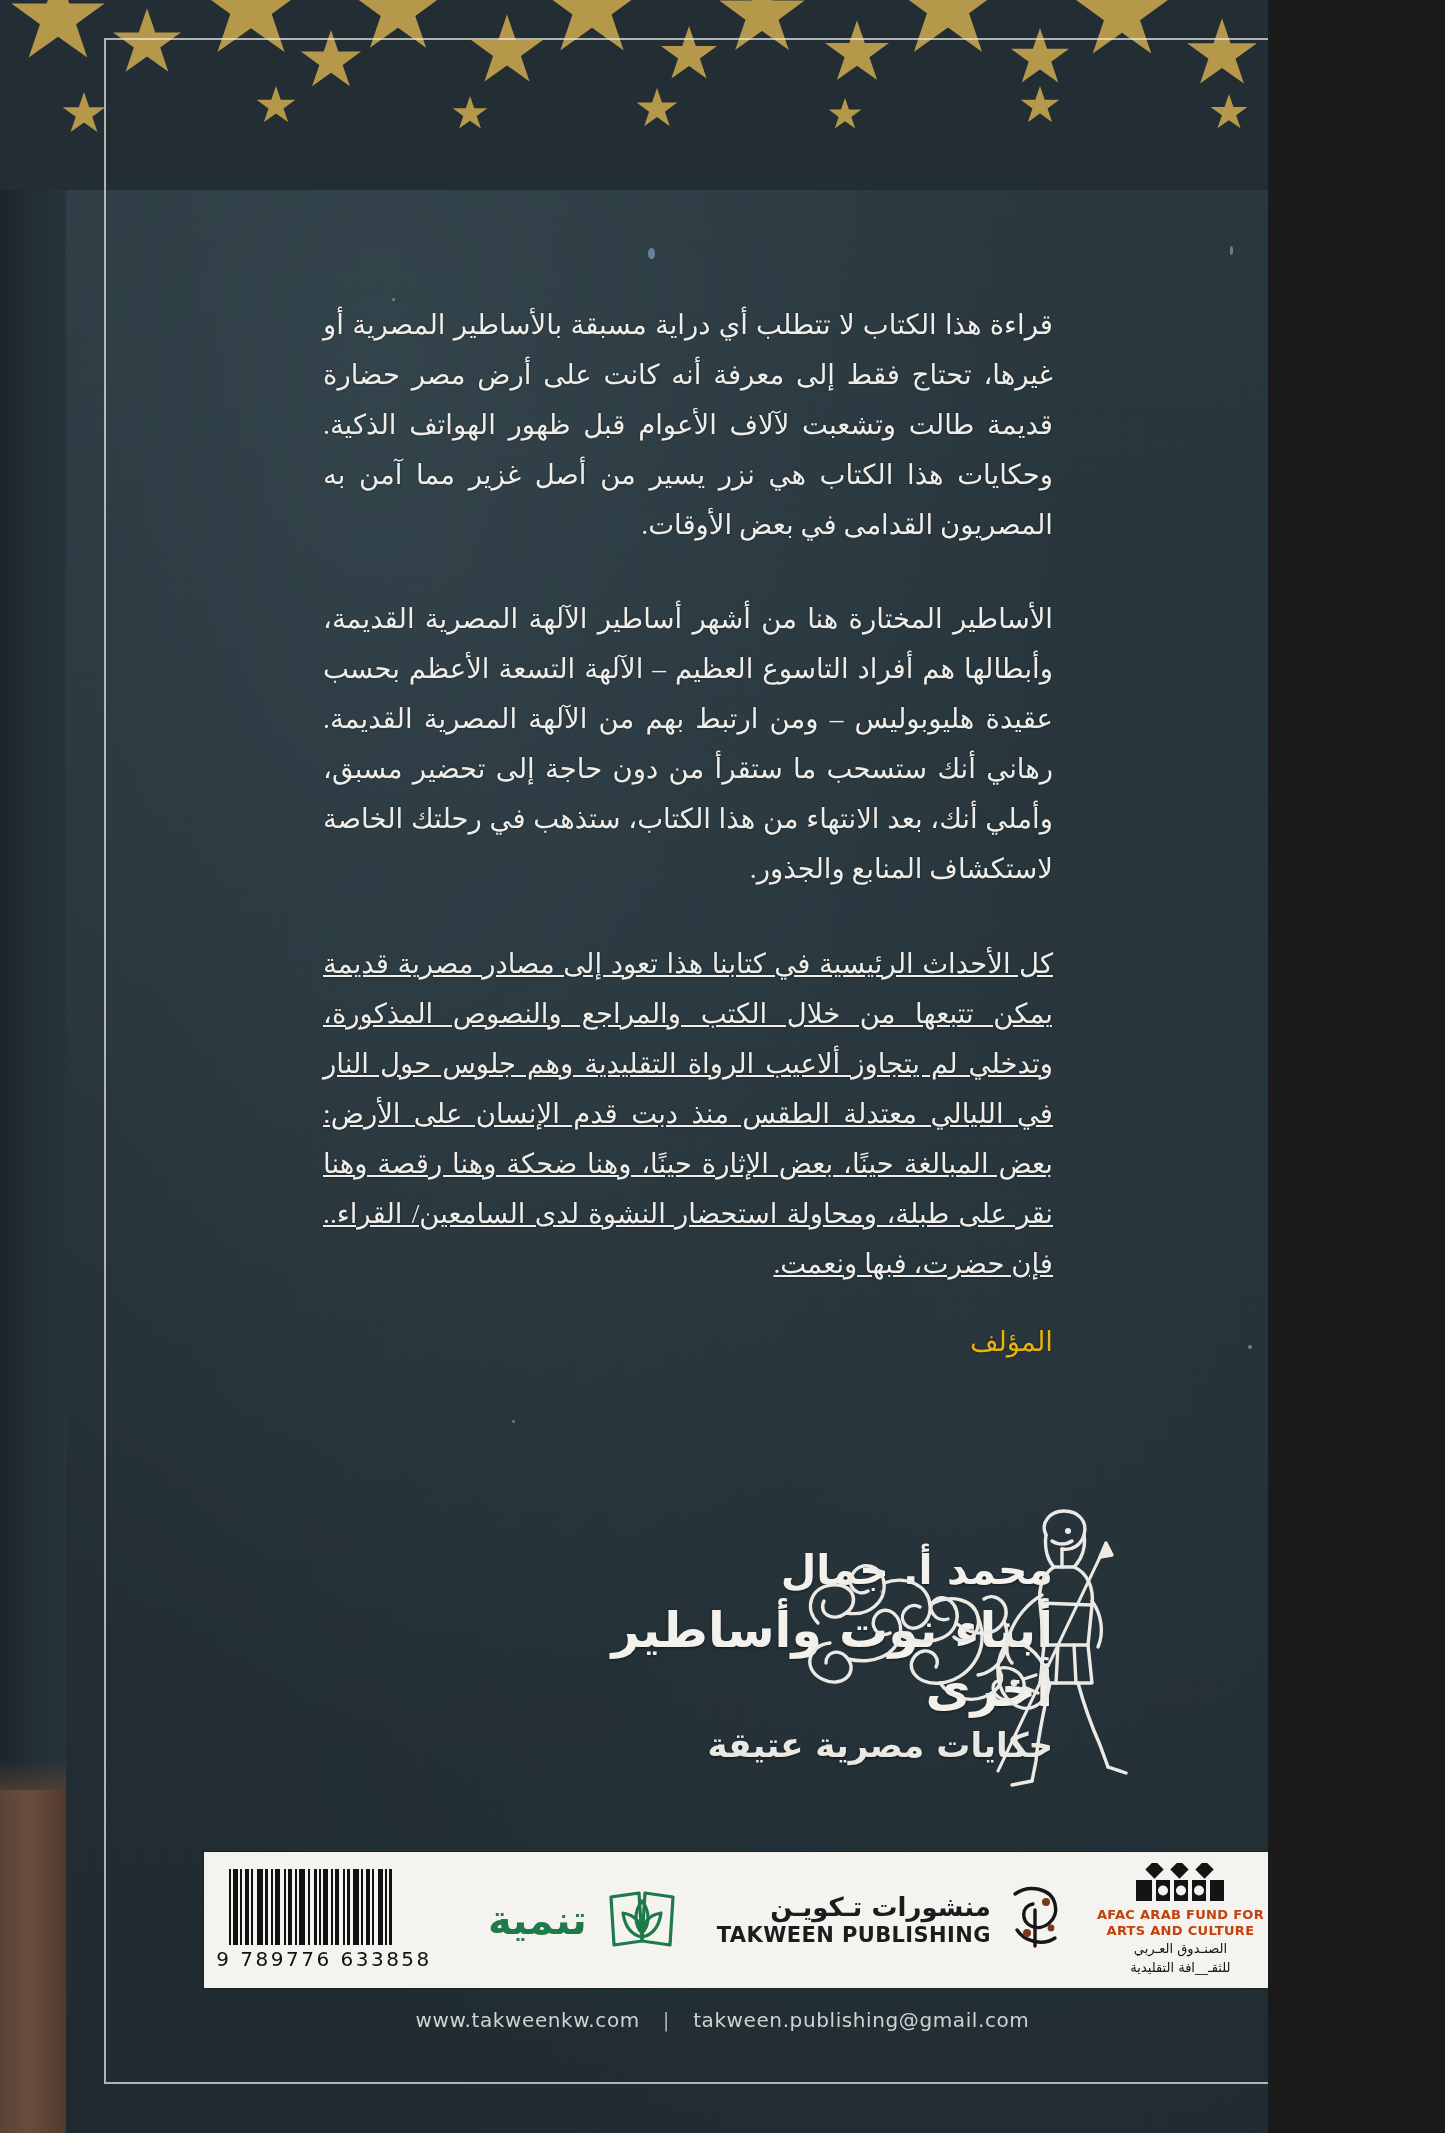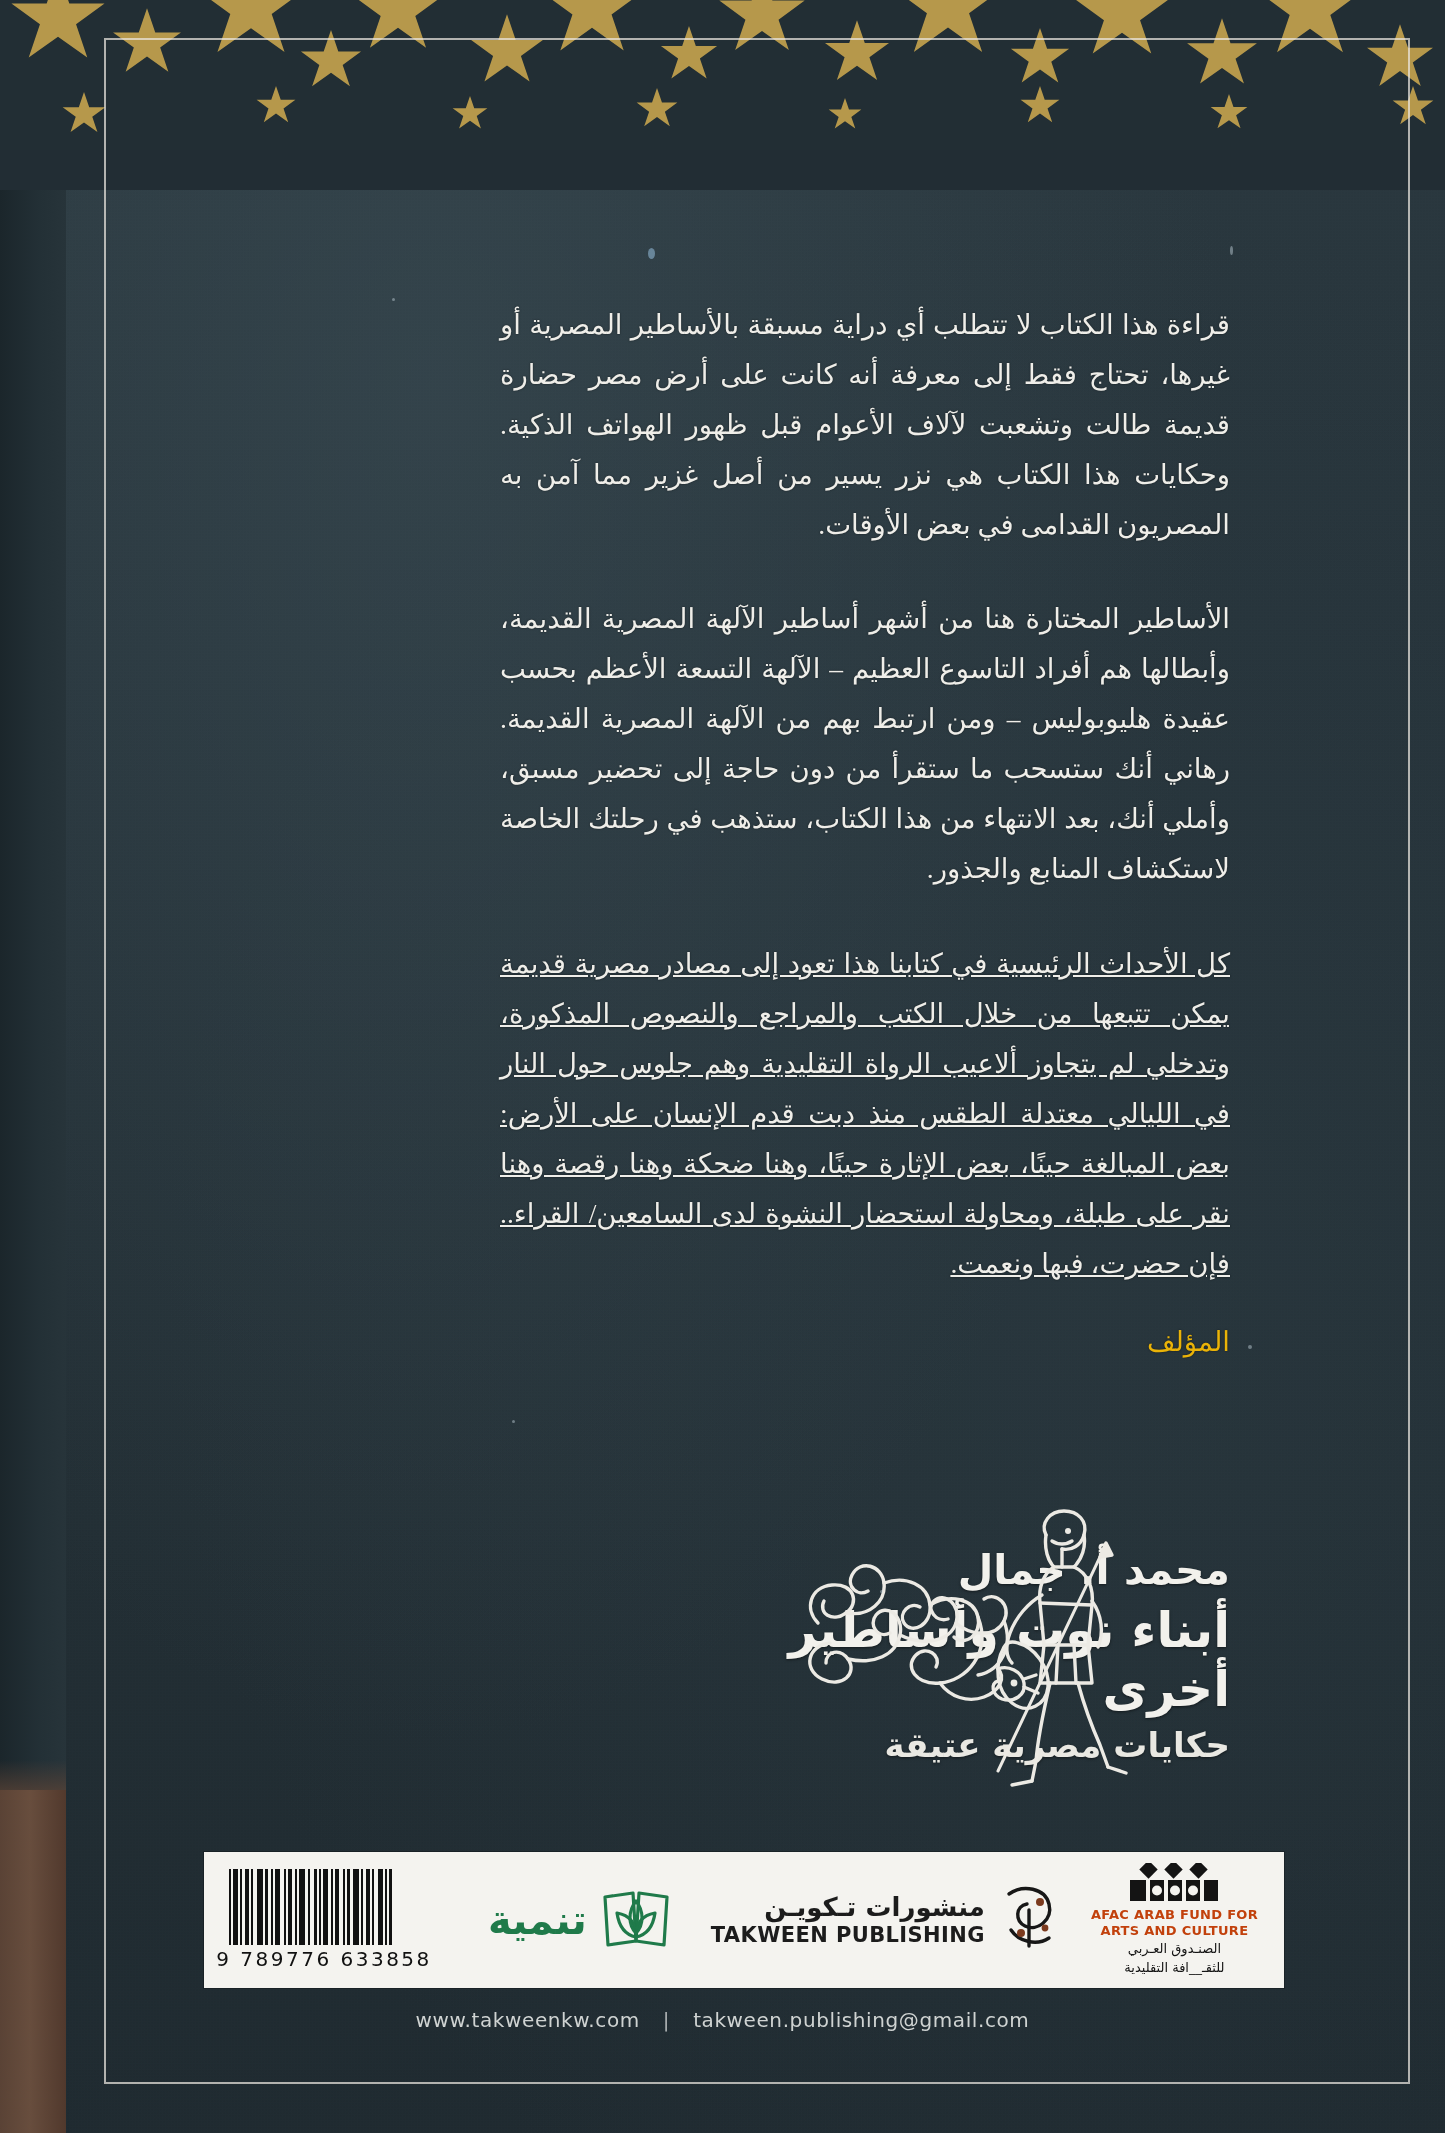--- a/index.html
+++ b/index.html
@@ -4,21 +4,21 @@
 <title>Book Back Cover</title>
 <style>
   html, body {
     margin: 0;
     padding: 0;
     background: #1a1a1a;
   }
 
   #cover {
     position: relative;
-    width: 1445px;
+    width: 1268px;
     height: 2133px;
     overflow: hidden;
     background: #27343a;
     font-family: "Liberation Serif", "DejaVu Serif", serif;
     user-select: none;
   }
 
   
   .texture {
     position: absolute;
@@ -187,21 +187,21 @@
     font-family: "DejaVu Sans", "Liberation Sans", sans-serif;
     font-size: 20px;
     letter-spacing: 2.5px;
     color: #111;
     white-space: nowrap;
   }
 
   .logo-tanmia {
     display: flex;
     align-items: center;
-    gap: 12px;
+    gap: 18px;
     margin-left: 44px;
   }
   .tanmia-word {
     font-family: "DejaVu Sans", "Liberation Sans", sans-serif;
     font-size: 40px;
     font-weight: 700;
     color: #1f7a4a;
     direction: rtl;
   }
 

